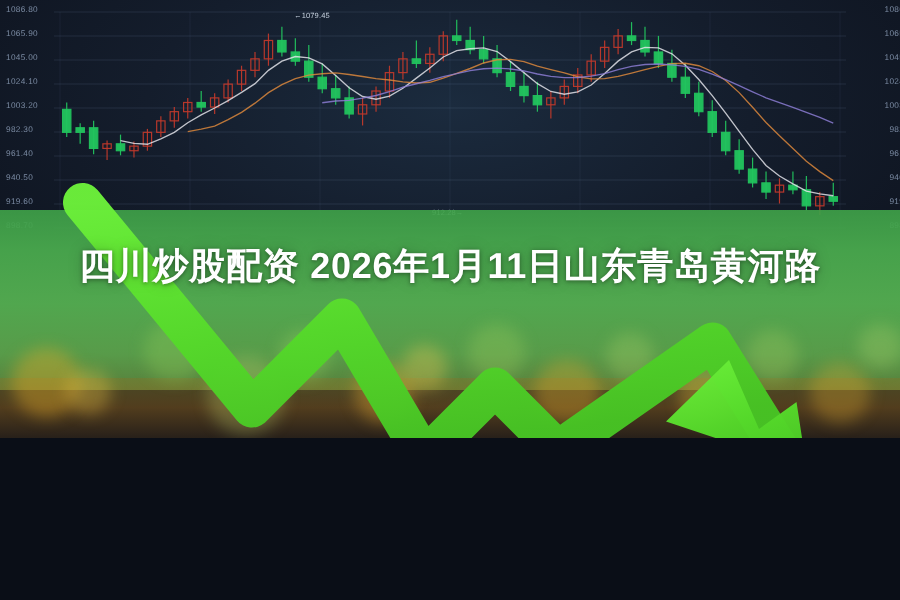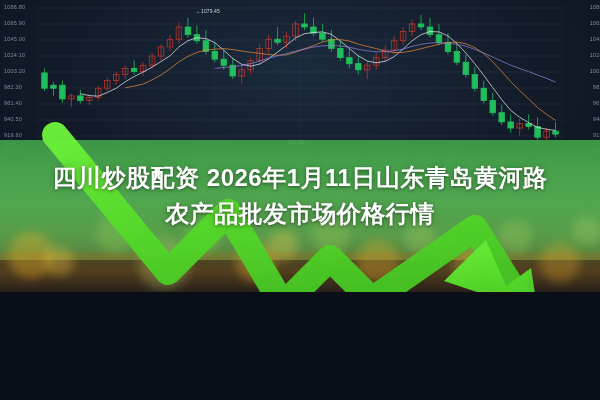--- a/index.html
+++ b/index.html
@@ -369,16 +369,15 @@
       </linearGradient>
     </defs>
 
     <polyline points="55,135 168,272 228,212 283,305 330,258 372,300 475,228 520,300" fill="none" stroke="url(#agrad)" stroke-width="26" stroke-linecap="round" stroke-linejoin="round" opacity="0.97"></polyline>
 
     <polygon points="541,333 468,317 489,296 444,281 486,240 506,286 531,268" fill="url(#agrad)" opacity="0.97"></polygon>
   </svg>
 
   <div class="title-wrap">
     <div class="title-line">四川炒股配资 2026年1月11日山东青岛黄河路</div>
-    <div class="title-line">农产品批发市场价格行情</div>
   </div>
 
 </div>
 
 </body></html>

